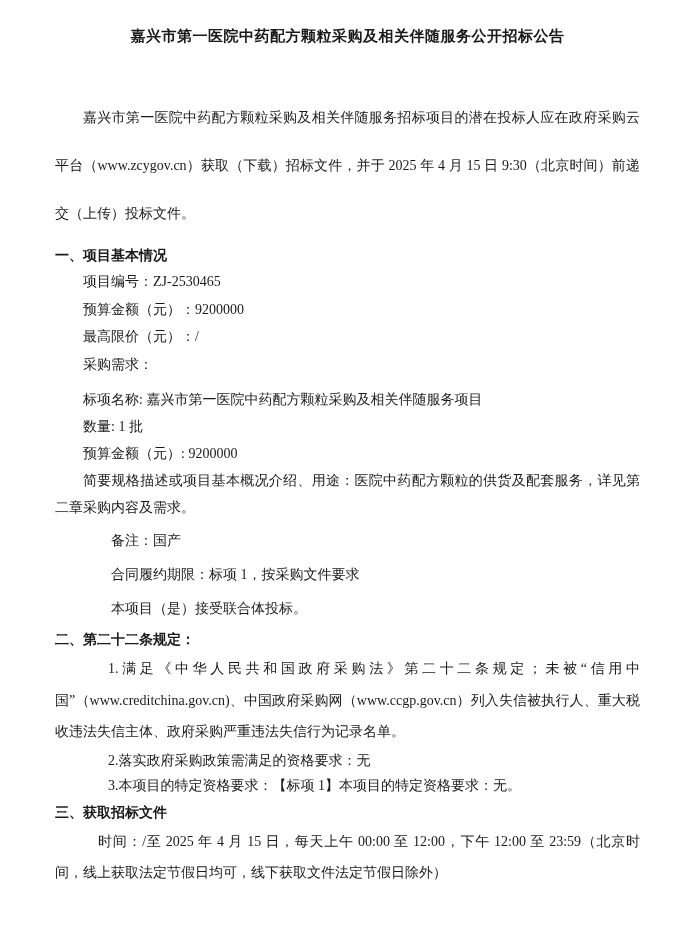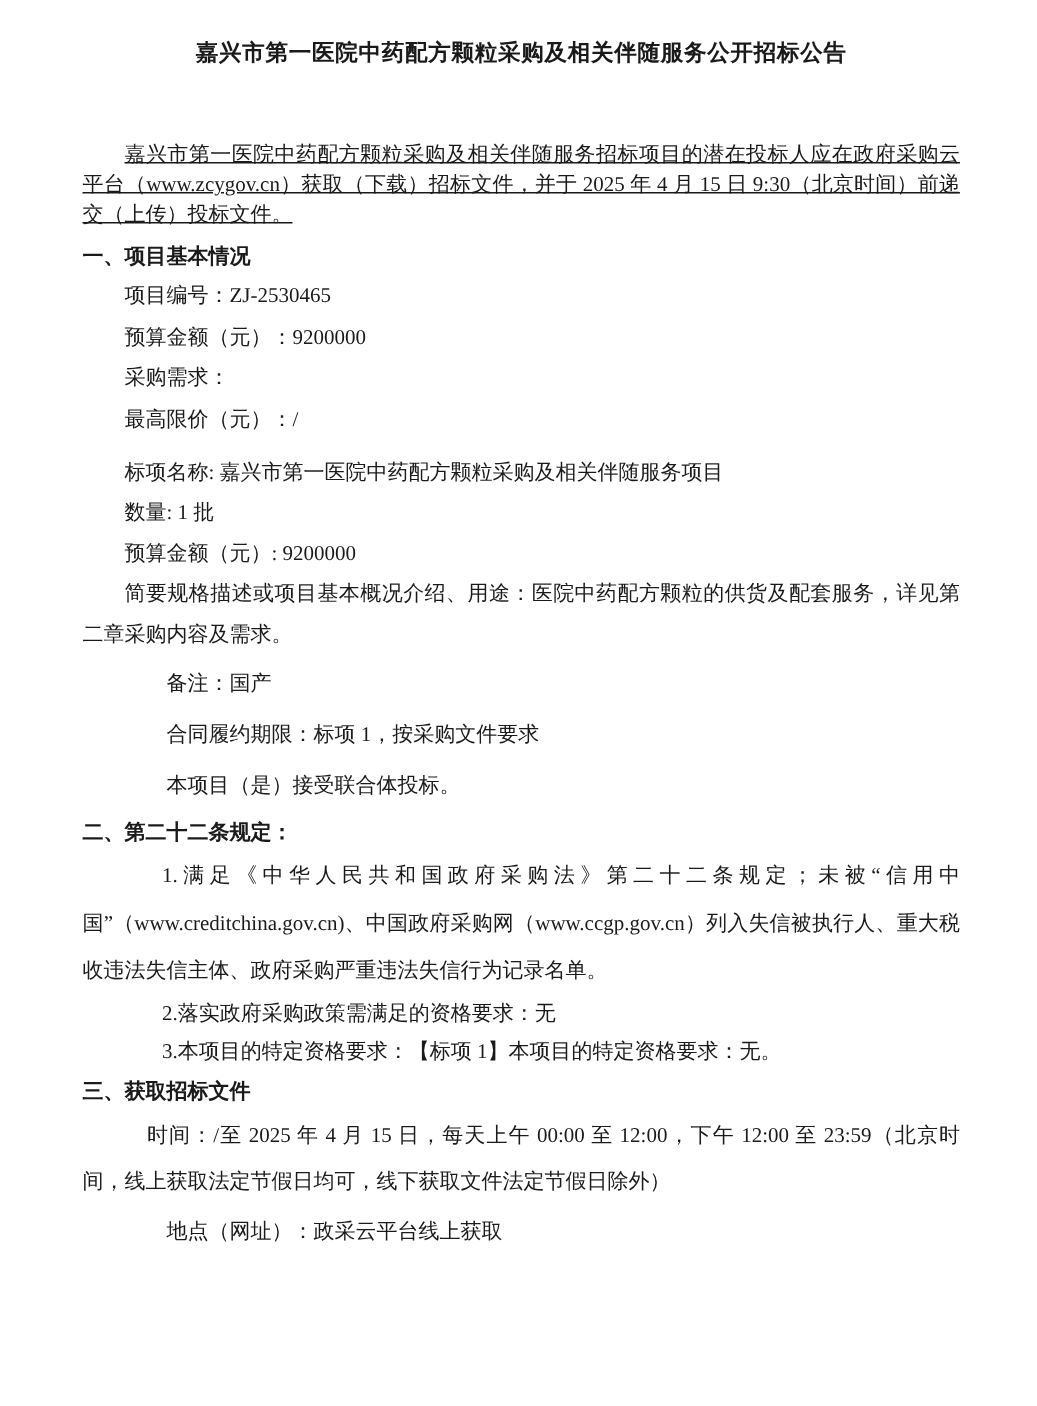--- a/index.html
+++ b/index.html
@@ -24,24 +24,23 @@
   .doc-title {
     font-size: 15px;
     font-weight: bold;
     text-align: center;
     line-height: 20px;
     letter-spacing: 0.5px;
   }
   p { margin: 0; }
   .intro {
     margin-top: 48px;
-    line-height: 20px;
+    line-height: 48px;
     text-align: justify;
     text-indent: 28px;
-    text-decoration: underline;
   }
   .sec-heading {
     font-weight: bold;
     line-height: 24px;
     margin-top: 6px;
   }
   .sec-heading.h2 {
     margin-top: 0;
     line-height: 27px;
   }
@@ -94,22 +93,22 @@
 
     <div class="doc-title">嘉兴市第一医院中药配方颗粒采购及相关伴随服务公开招标公告</div>
 
     <p class="intro">嘉兴市第一医院中药配方颗粒采购及相关伴随服务招标项目的潜在投标人应在政府采购云平台（www.zcygov.cn）获取（下载）招标文件，并于 2025 年 4 月 15 日 9:30（北京时间）前递交（上传）投标文件。</p>
 
     <div class="sec-heading">一、项目基本情况</div>
 
     <div class="fields-1">
       <p>项目编号：ZJ-2530465</p>
       <p>预算金额（元）：9200000</p>
+      <p>最高限价（元）：/</p>
       <p>采购需求：</p>
-      <p>最高限价（元）：/</p>
     </div>
 
     <div class="fields-2">
       <p>标项名称: 嘉兴市第一医院中药配方颗粒采购及相关伴随服务项目</p>
       <p>数量: 1 批</p>
       <p>预算金额（元）: 9200000</p>
       <p class="spec">简要规格描述或项目基本概况介绍、用途：医院中药配方颗粒的供货及配套服务，详见第二章采购内容及需求。</p>
     </div>
 
     <div class="remarks">

